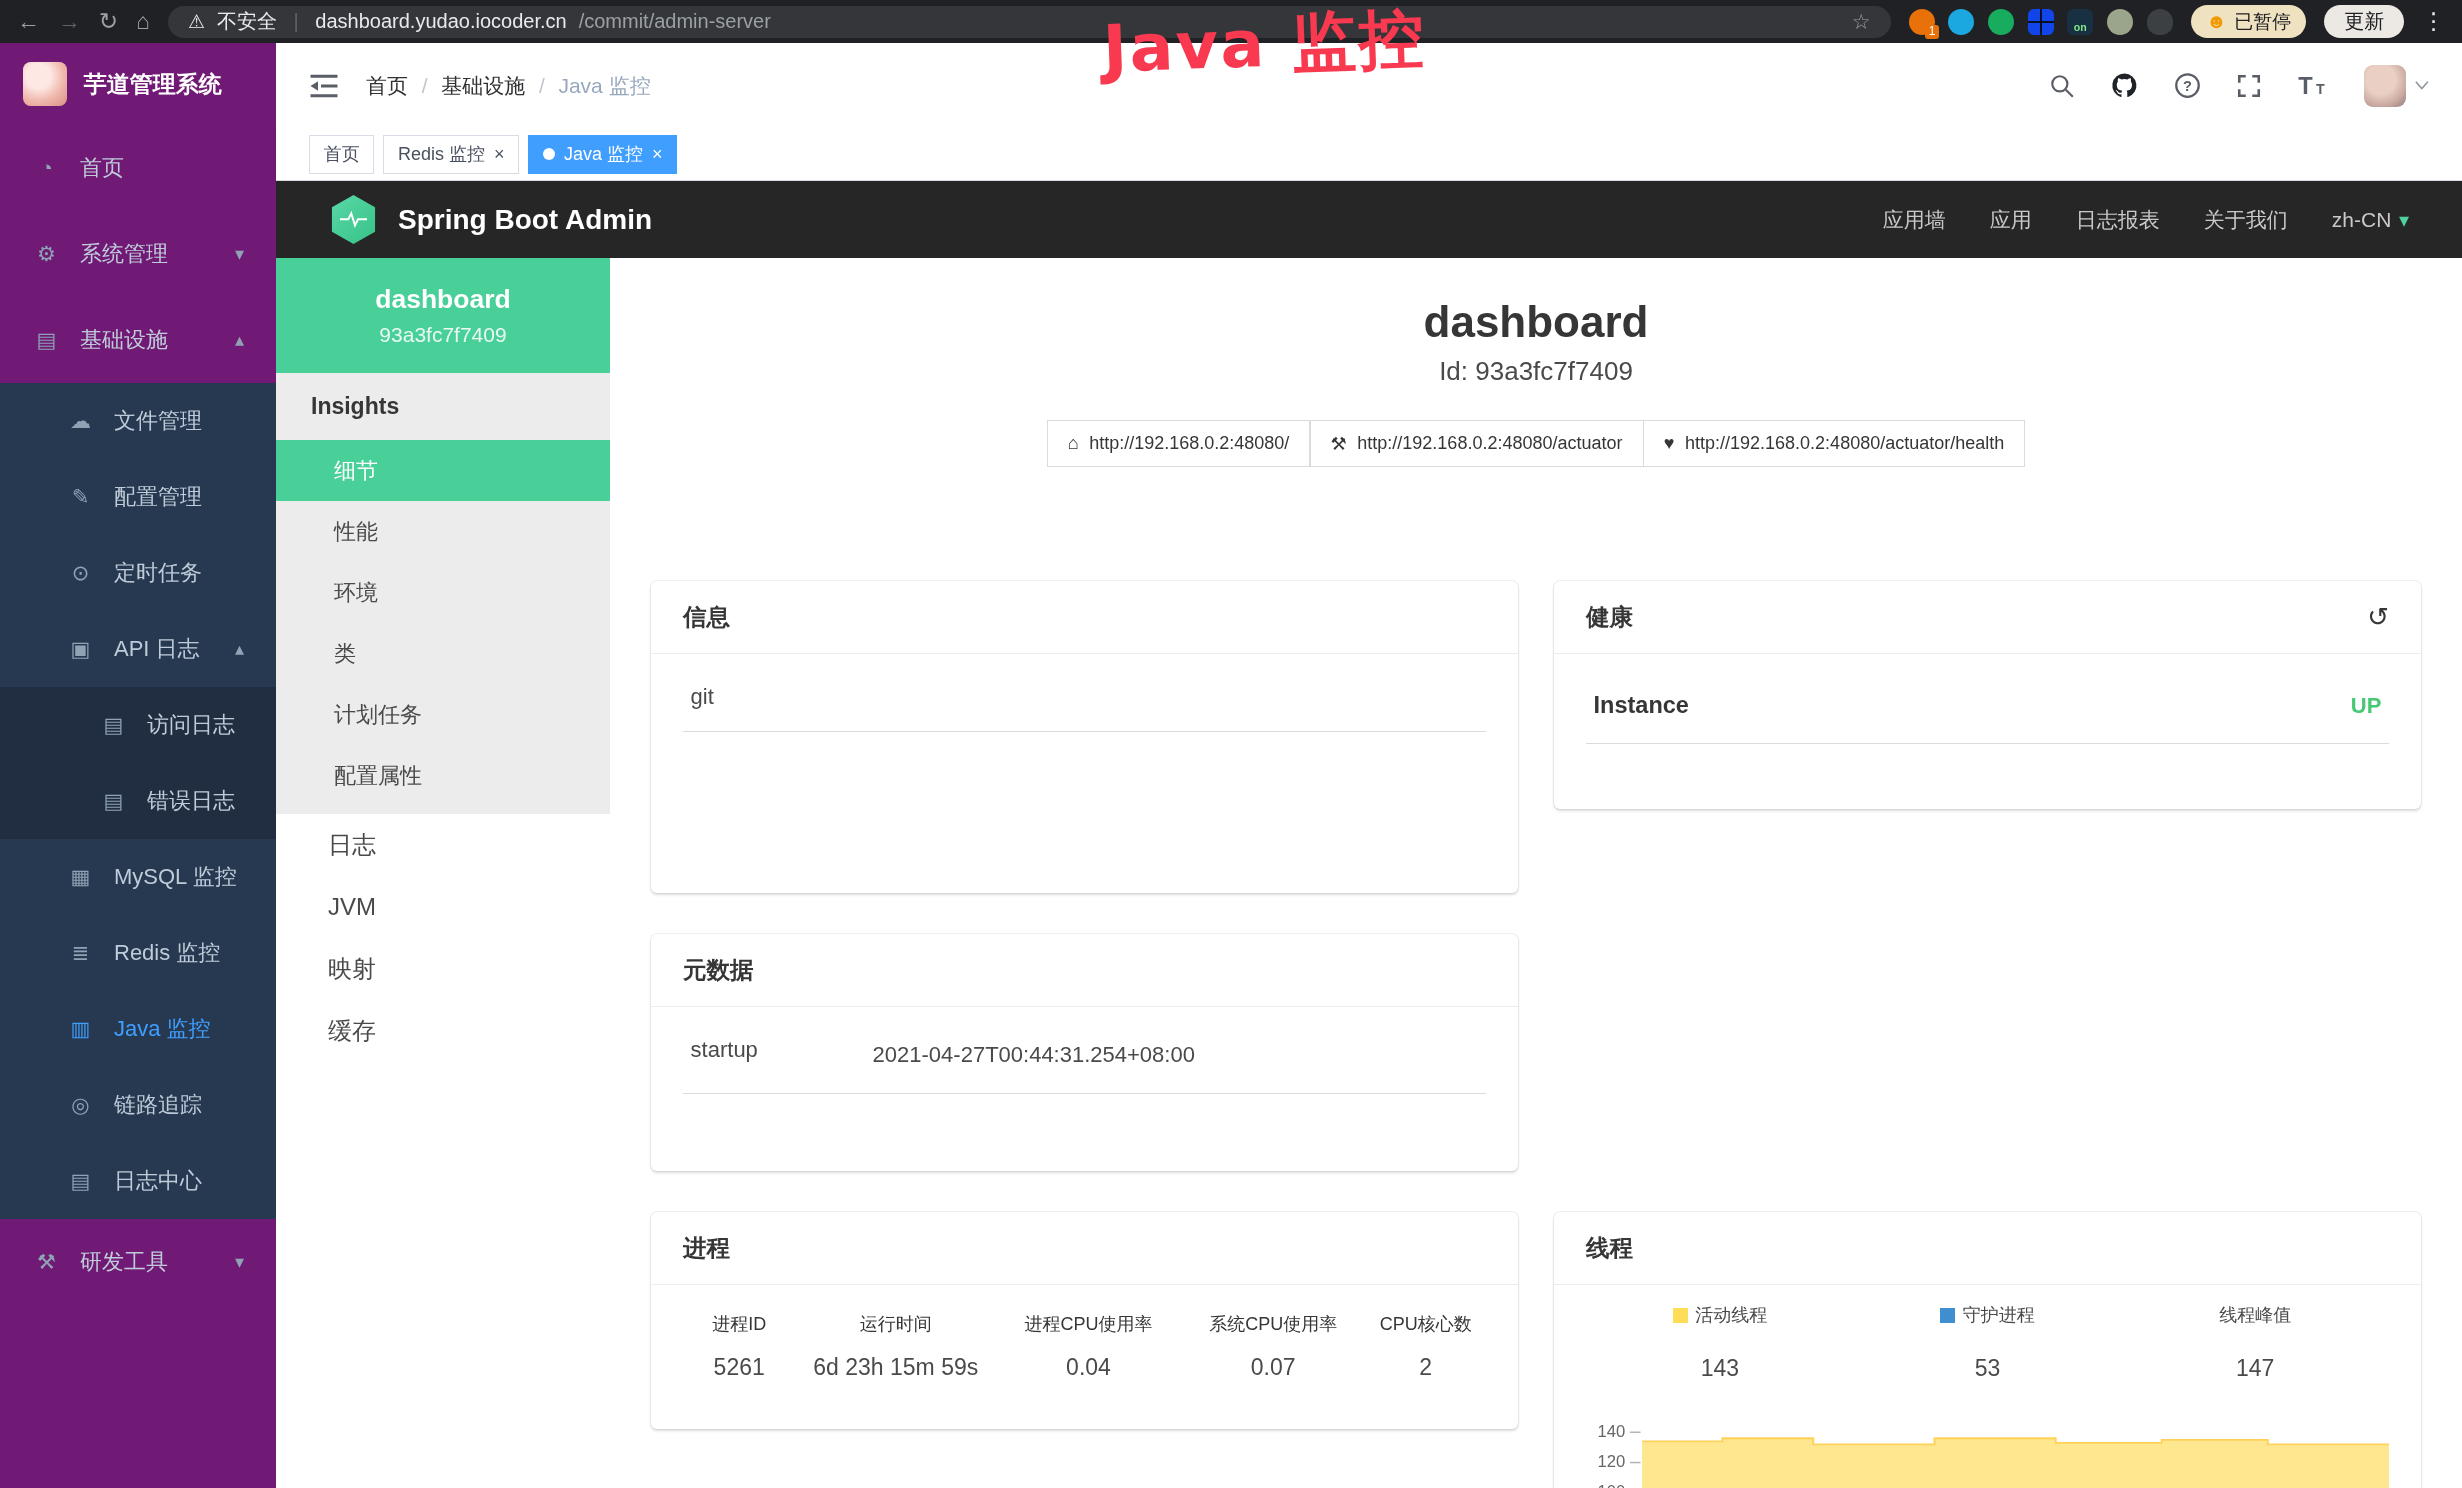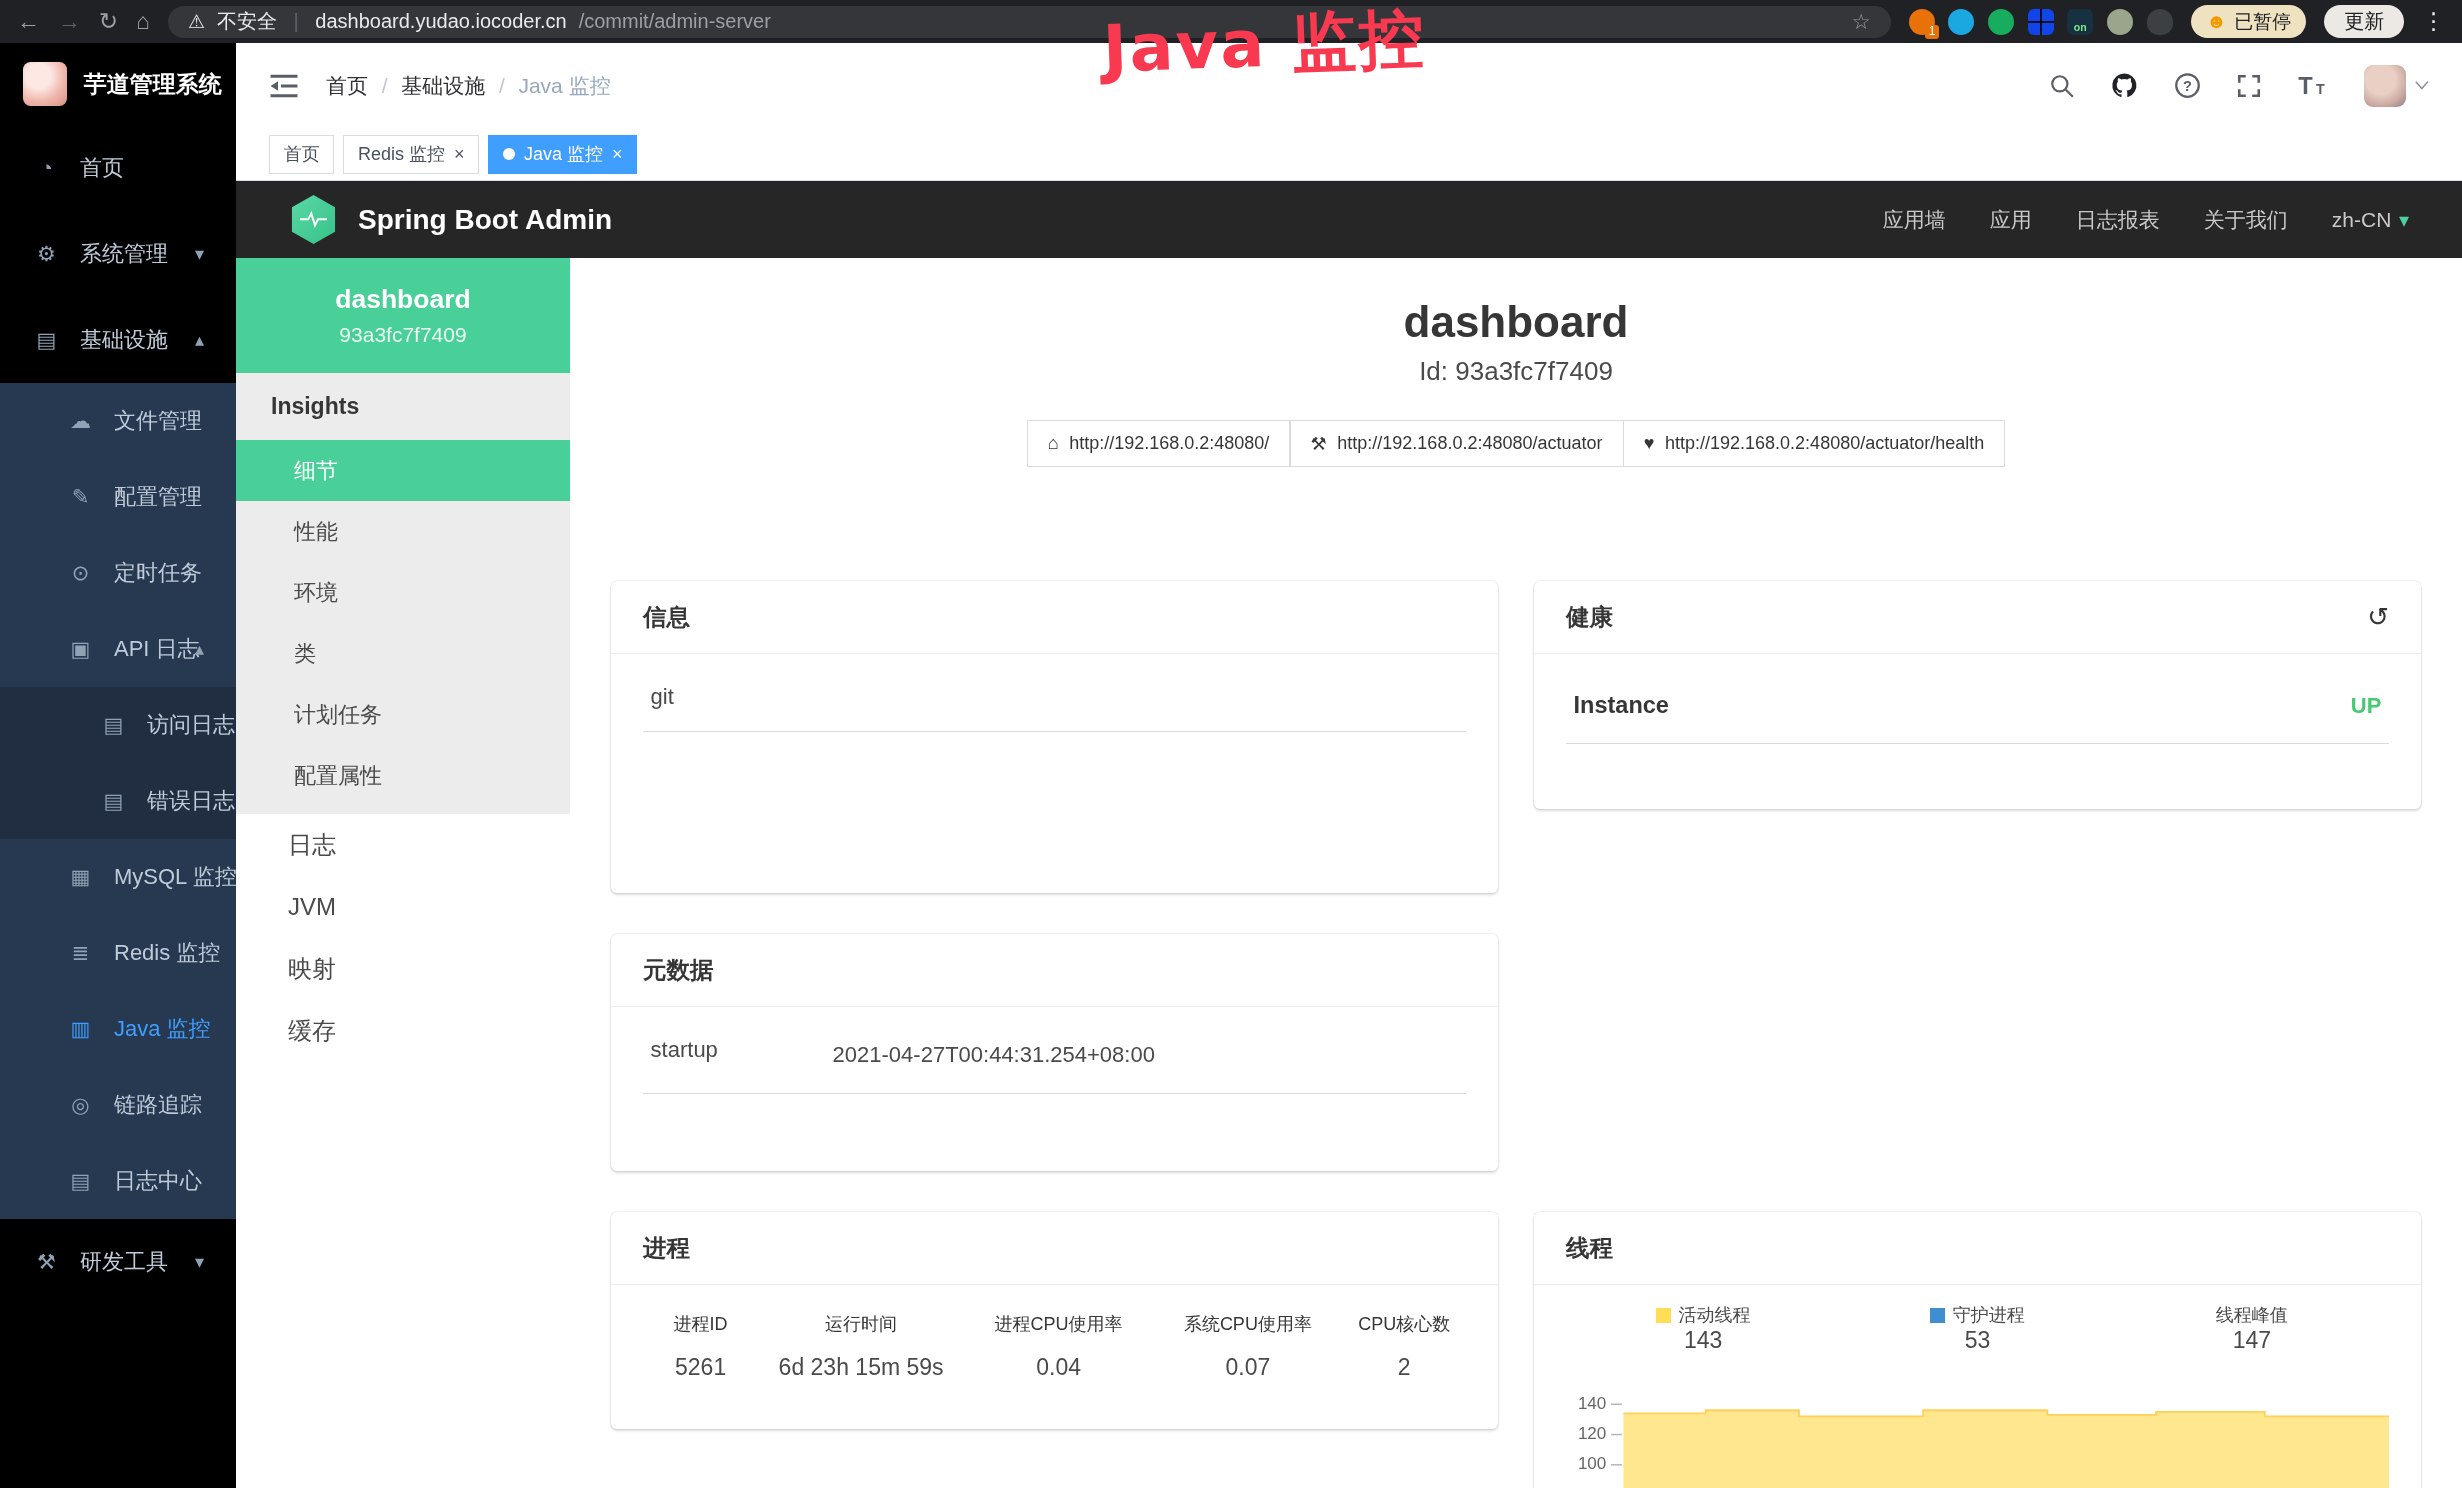--- a/index.html
+++ b/index.html
@@ -21,21 +21,21 @@
   .ext.round{border-radius:50%;}
   .ext .mini-badge{position:absolute;right:-4.6px;bottom:-4.6px;background:#e8710a;color:#fff;font-size:12px;line-height:13.7px;padding:0 3.8px;border-radius:3px;}
   .ext .on-lbl{position:absolute;left:0;right:0;bottom:1.5px;text-align:center;font-size:10.6px;color:#7ee787;font-weight:bold;}
   .chip{height:33px;border-radius:16.7px;background:#efe2c0;color:#202124;display:flex;align-items:center;gap:7.6px;padding:0 15px;font-size:19px;flex:none;cursor:pointer;}
   .chip .face{color:#f29900;font-size:20px;}
   .update{height:33px;border-radius:16.7px;background:#ece9e4;color:#202124;display:flex;align-items:center;padding:0 20px;font-size:20px;flex:none;cursor:pointer;}
   .dots{color:#e8eaed;font-size:23px;flex:none;cursor:pointer;}
 
   
   .app{display:flex;height:1445px;}
-  .sidebar{width:236px;flex:none;background:#000000;overflow:hidden;}
+  .sidebar{width:276px;flex:none;background:#701a75;overflow:hidden;}
   .side-head{height:82px;display:flex;align-items:center;gap:16.7px;padding:0 23px;}
   .logo-img{width:44px;height:44px;border-radius:7.6px;background:radial-gradient(circle at 35% 32%,#fde8e4 0 30%,#f0b9ae 60%,#d98f84);flex:none;}
   .side-title{color:#fff;font-size:23px;font-weight:bold;white-space:nowrap;}
   .mi{display:flex;align-items:center;gap:20px;font-size:22px;color:#bfcbd9;position:relative;cursor:pointer;white-space:nowrap;}
   .mi .ic{width:27px;text-align:center;color:#8fa3b5;font-size:21px;flex:none;}
   .mi .caret{position:absolute;right:32px;font-size:18px;color:#8fa3b5;}
   .lvl0{height:86px;padding-left:33px;}
   .lvl1{height:76px;padding-left:67px;background:#263950;}
   .lvl2{height:76px;padding-left:100px;background:#212e42;}
   .mi.active,.mi.active .ic{color:#409eff;}
@@ -119,21 +119,21 @@
   .pc:nth-child(5){width:15%;}
   .pth .pc{font-size:18px;color:#363636;}
   .ptv .pc{font-size:23px;color:#4a4a4a;}
 
   .legend{display:flex;}
   .lcell{flex:1;text-align:center;}
   .lrow1{display:flex;align-items:center;justify-content:center;gap:7.6px;font-size:18px;color:#4a4a4a;}
   .sw{width:15px;height:15px;flex:none;}
   .sw.active-th{background:#ffdd57;}
   .sw.daemon-th{background:#3e8ed0;}
-  .lval{font-size:23px;color:#4a4a4a;margin-top:0;}
+  .lval{font-size:23px;color:#4a4a4a;margin-top:28px;}
   .chartwrap{margin-top:23px;}
   .chartwrap svg{display:block;width:100%;height:212px;}
 
   
   .annot{position:absolute;top:0;left:1103px;z-index:50;font-size:65px;font-weight:800;color:#f8394f;transform:rotate(-2deg);letter-spacing:2.3px;pointer-events:none;white-space:nowrap;font-family:"DejaVu Sans","Liberation Sans",sans-serif;}
 </style>
 </head>
 <body>
 
 <div class="chrome">

